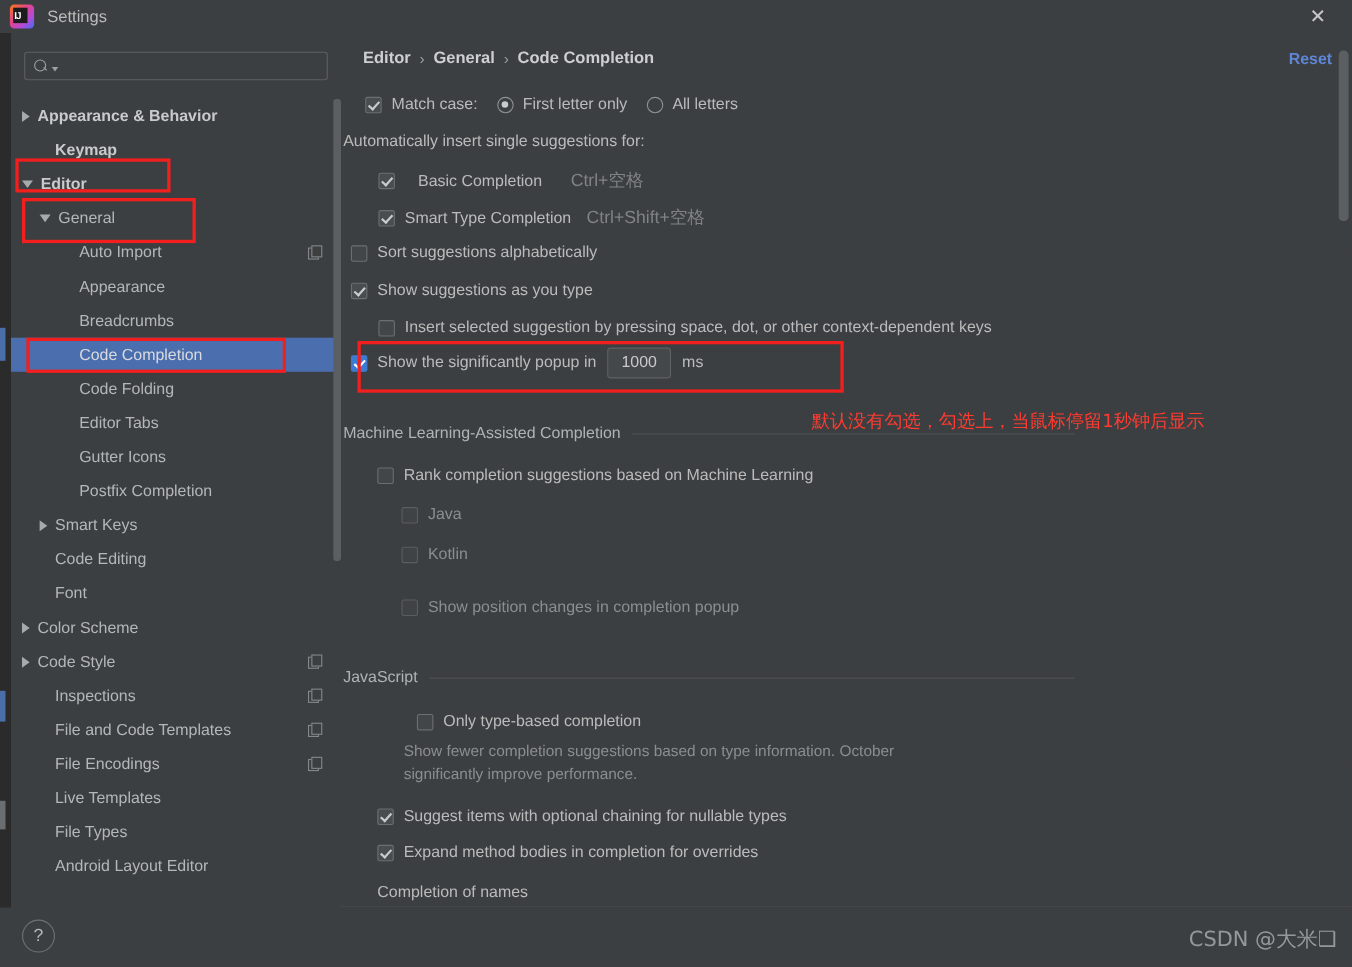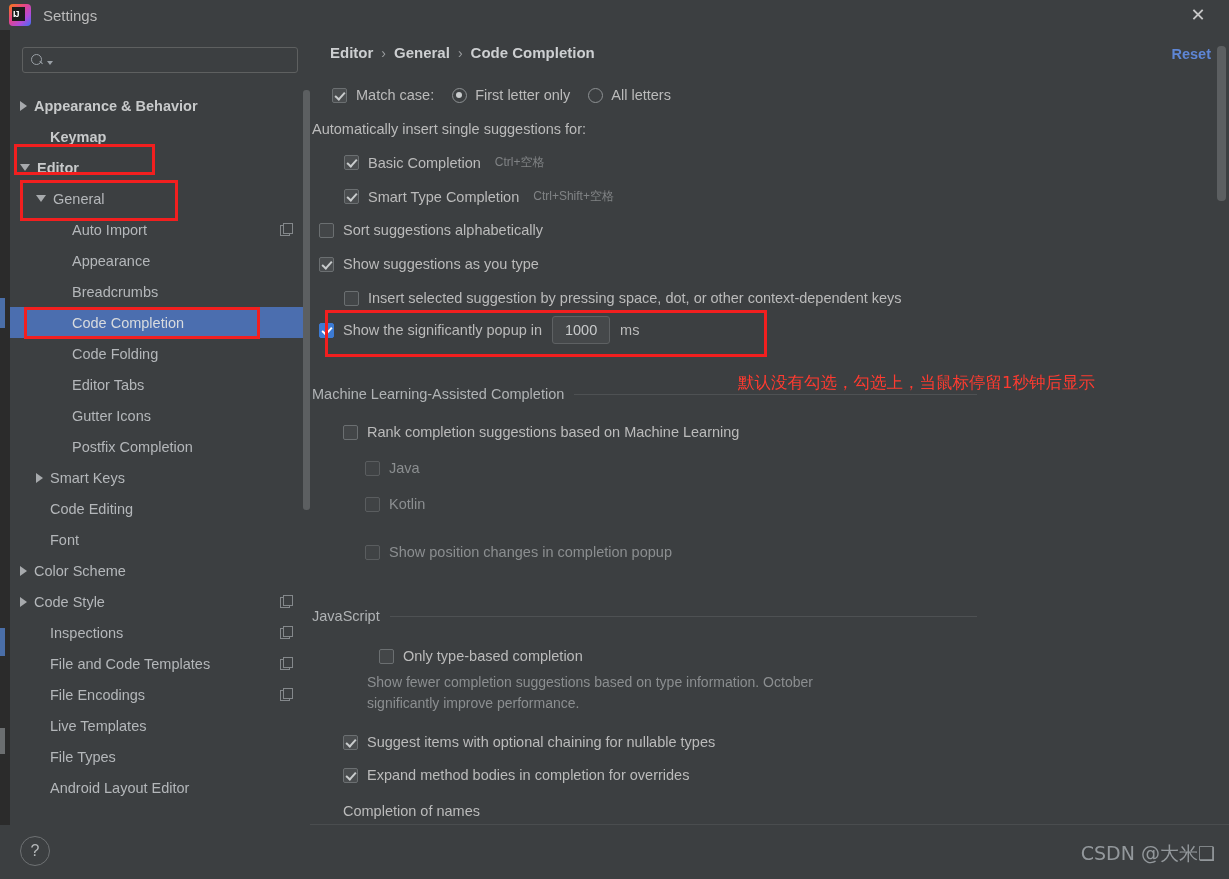--- a/index.html
+++ b/index.html
@@ -237,21 +237,21 @@
     align-items: center;
     white-space: nowrap;
   }
   .label {
     color: #bbbbbb;
     font-size: 14.5px;
   }
   .label.dim { color: #8b8e90; }
   .shortcut {
     color: #808385;
-    font-size: 12px;
+    font-size: 16px;
     margin-left: 14px;
   }
   .hint {
     color: #8b8e90;
     font-size: 14px;
     line-height: 21px;
     white-space: normal;
   }
 
   
@@ -537,21 +537,21 @@
         <span class="radio on" style="margin-left:18px;"></span>
         <span class="label">First letter only</span>
         <span class="radio" style="margin-left:18px;"></span>
         <span class="label">All letters</span>
       </div>
 
       <div class="row" style="left:2px; top:45px;">
         <span class="label">Automatically insert single suggestions for:</span>
       </div>
 
-      <div class="row" style="left:34px; top:78px;">
+      <div class="row" style="left:34px; top:78px;gap:12px;">
         <span class="cb checked"></span>
         <span class="label">Basic Completion</span>
         <span class="shortcut">Ctrl+空格</span>
       </div>
 
       <div class="row" style="left:34px; top:112px;">
         <span class="cb checked"></span>
         <span class="label">Smart Type Completion</span>
         <span class="shortcut">Ctrl+Shift+空格</span>
       </div>

